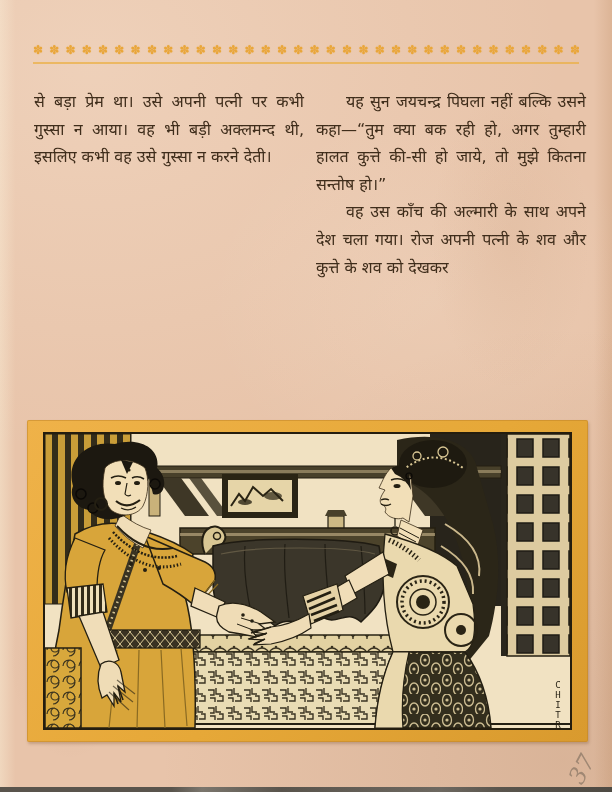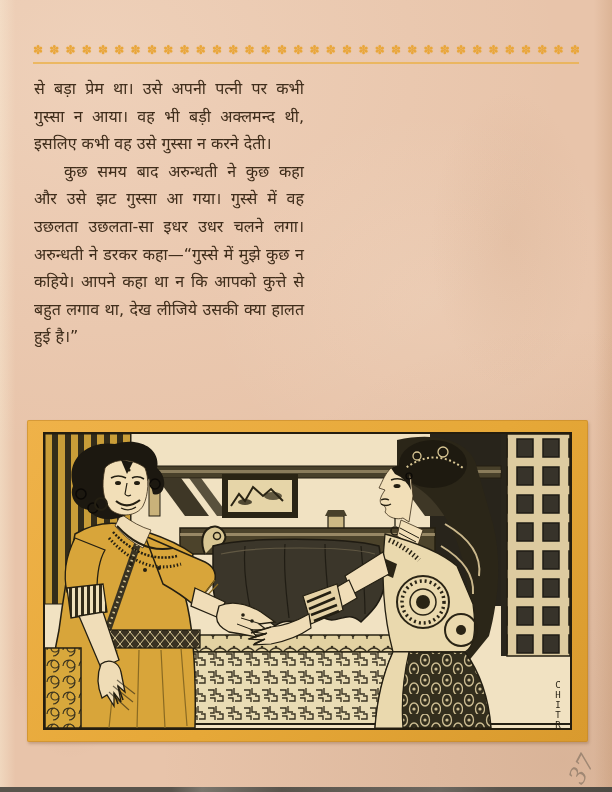--- a/index.html
+++ b/index.html
@@ -21,21 +21,21 @@
 
   .ornaments{
     position:absolute;left:33px;top:42px;width:546px;height:20px;
     font-size:12px;line-height:16px;letter-spacing:1.2px;
     color:#e9a63a;text-align:center;white-space:nowrap;overflow:hidden;
     border-bottom:2px solid rgba(235,176,70,.75);
     text-shadow:0 0 1px rgba(233,166,58,.6);
   }
 
   .columns{
-    position:absolute;left:34px;top:75px;width:552px;
+    position:absolute;left:34px;top:88px;width:552px;
     display:flex;gap:12px;
   }
   .col{
     width:270px;
     font-size:16px;line-height:27.6px;
     text-align:justify;
     color:#3f2d1b;
   }
   .col p{margin:0;}
   .col p.ind{text-indent:30px;}
@@ -69,23 +69,24 @@
 <div class="page">
 
   <div class="stain s1"></div>
   <div class="stain s2"></div>
 
   <div class="ornaments">✽ ✽ ✽ ✽ ✽ ✽ ✽ ✽ ✽ ✽ ✽ ✽ ✽ ✽ ✽ ✽ ✽ ✽ ✽ ✽ ✽ ✽ ✽ ✽ ✽ ✽ ✽ ✽ ✽ ✽ ✽ ✽ ✽ ✽ ✽ ✽ ✽ ✽ ✽ ✽</div>
 
   <div class="columns">
     <div class="col">
       <p>से बड़ा प्रेम था। उसे अपनी पत्नी पर कभी गुस्सा न आया। वह भी बड़ी अक्लमन्द थी, इसलिए कभी वह उसे गुस्सा न करने देती।</p>
-      <p class="ind">कुछ समय बाद अरुन्धती ने कुछ कहा और उसे झट गुस्सा आ गया। गुस्से में वह उछलता उछलता-सा इधर उधर चलने लगा। अरुन्धती ने डरकर कहा—“गुस्से में मुझे कुछ न कहिये। आपने कहा था न कि आपको कुत्ते से बहुत लगाव था, देख लीजिये उसकी क्या हालत हुई है।”</p>
     </div>
     <div class="col">
+      <p class="ind">यह सुन जयचन्द्र पिघला नहीं बल्कि उसने कहा—“तुम क्या बक रही हो, अगर तुम्हारी हालत कुत्ते की-सी हो जाये, तो मुझे कितना सन्तोष हो।”</p>
+      <p class="ind">वह उस काँच की अल्मारी के साथ अपने देश चला गया। रोज अपनी पत्नी के शव और कुत्ते के शव को देखकर</p>
     </div>
   </div>
 
   <div class="plate">
     <div class="artwork">
       <svg viewBox="0 0 525 294" preserveAspectRatio="none">
         <defs>
           <pattern id="stripes" width="13" height="12" patternUnits="userSpaceOnUse">
             <rect width="13" height="12" fill="#c99d38"></rect>
             <rect x="7" width="6" height="12" fill="#332c1a"></rect>

